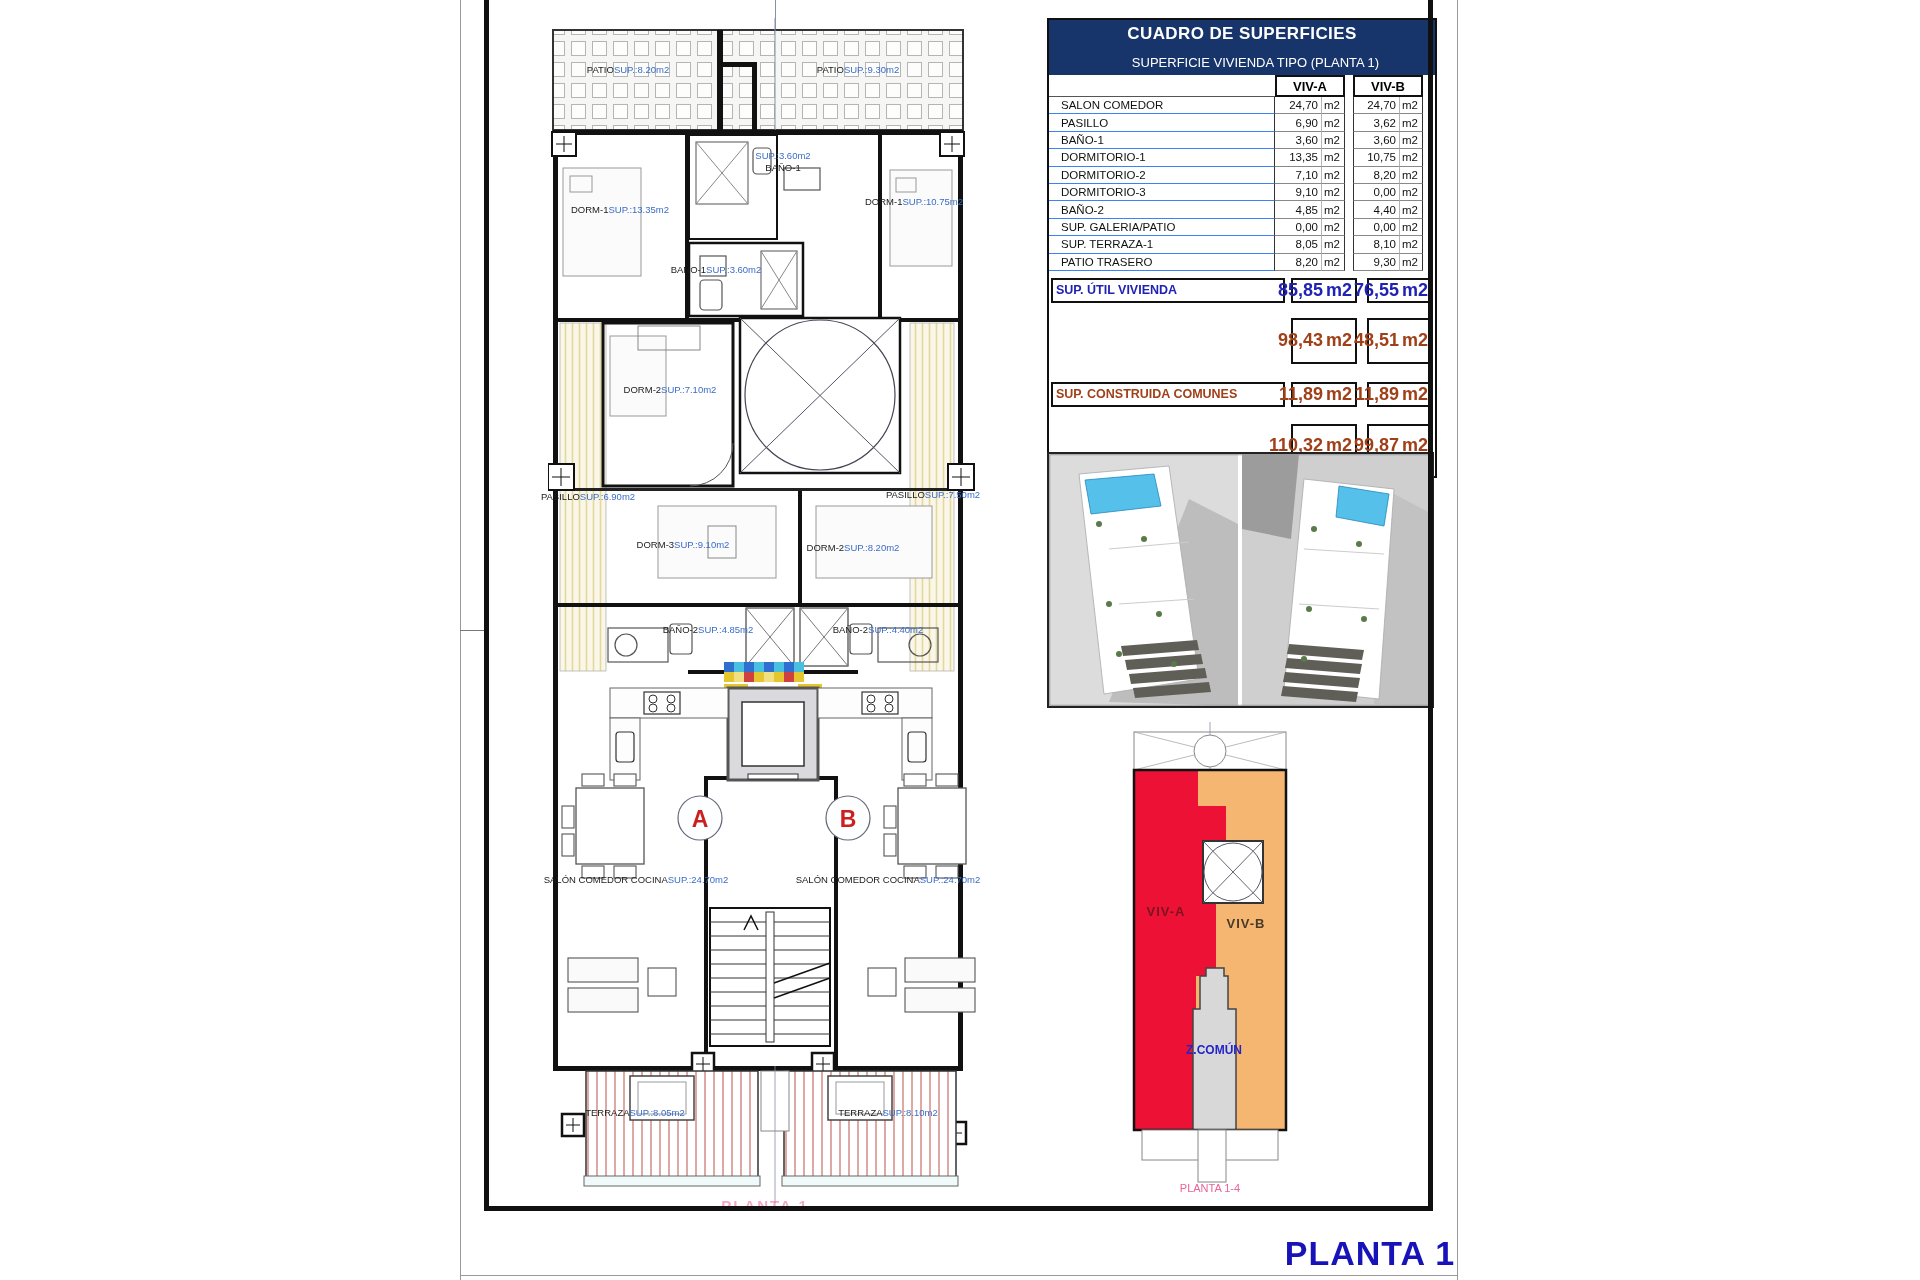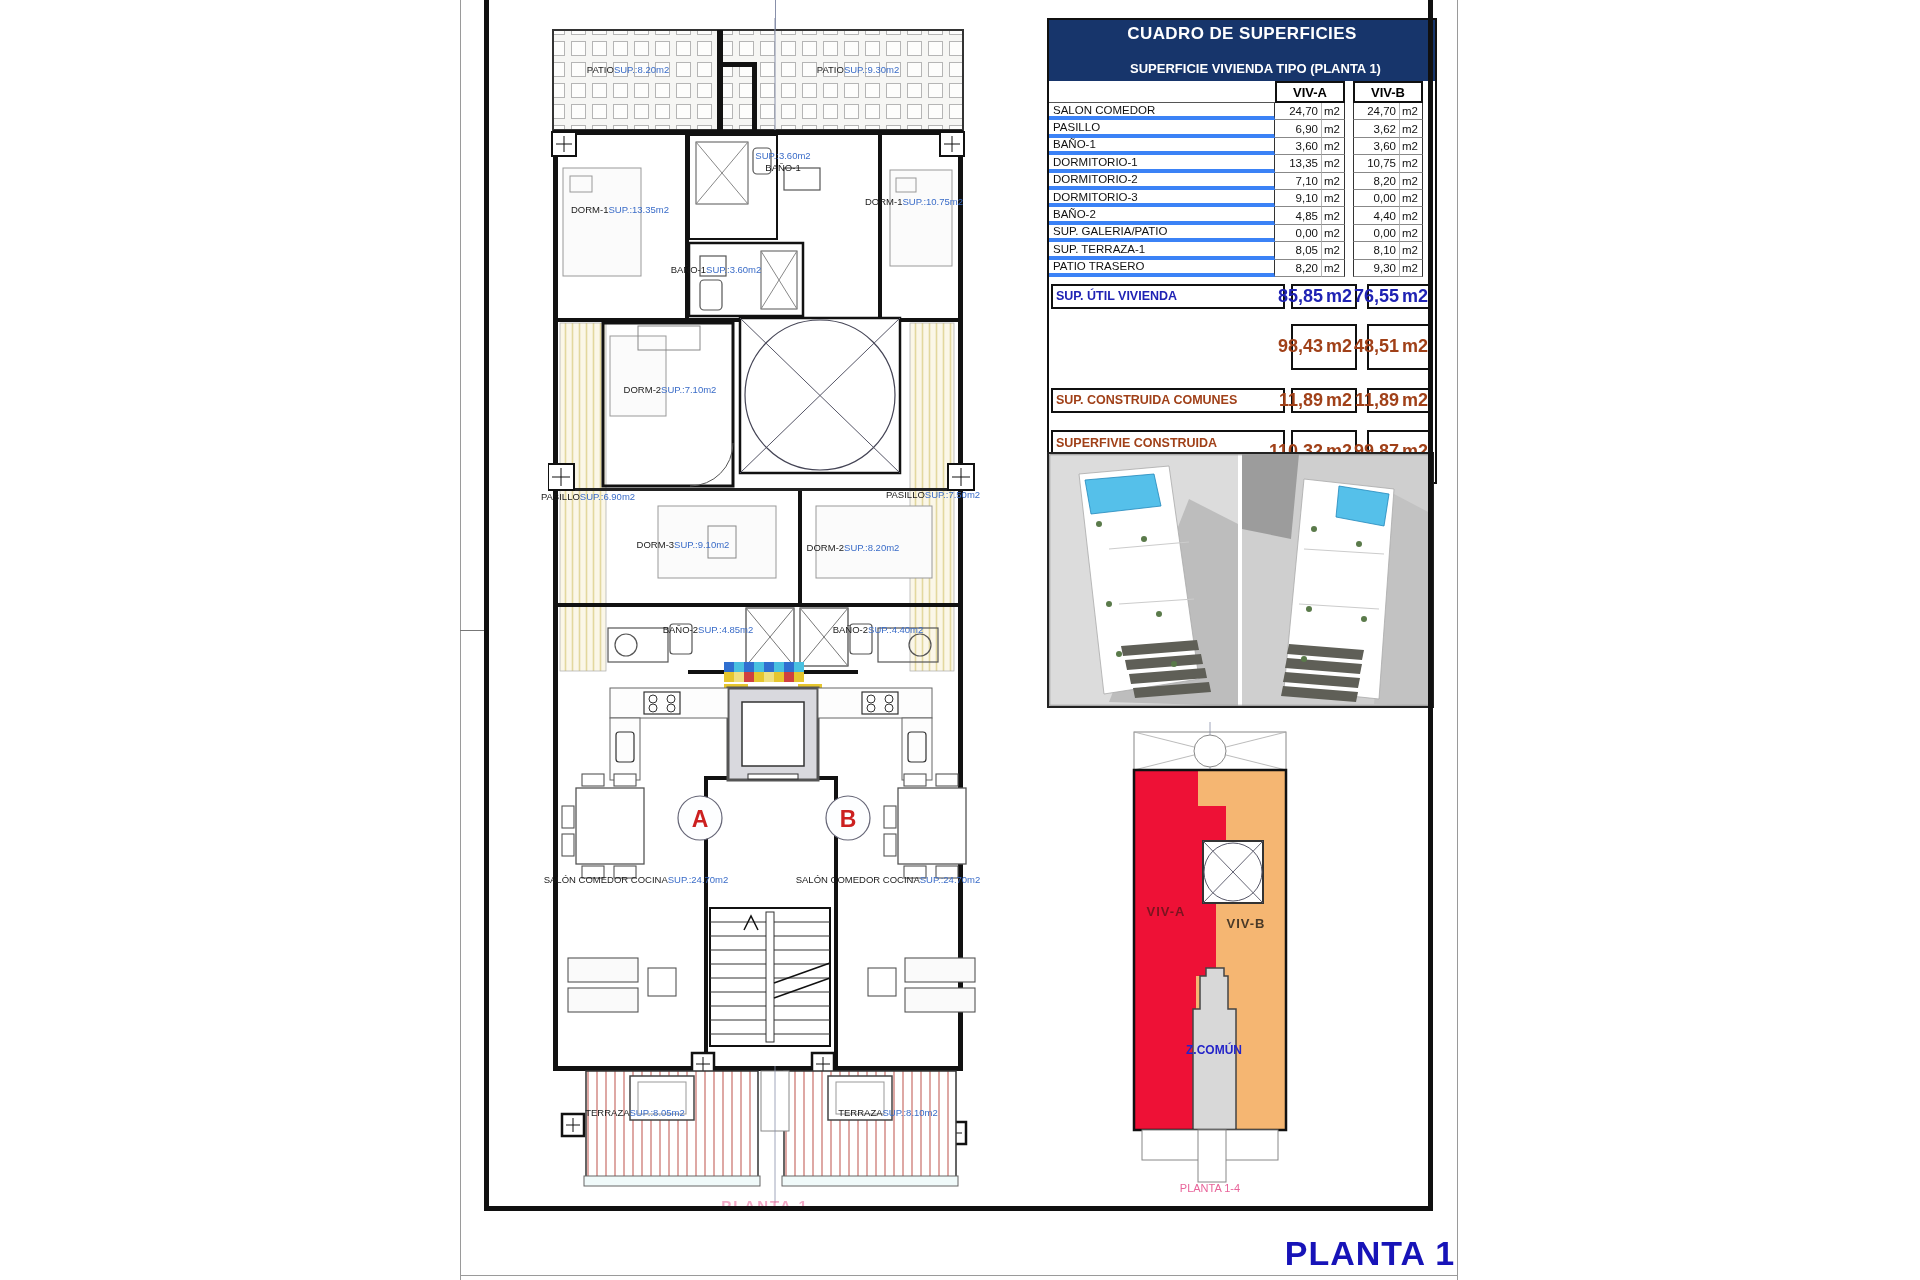--- a/index.html
+++ b/index.html
@@ -12,29 +12,29 @@
   #paper-edge-right{left:1457px;top:0;width:1px;height:1280px;background:#9a9a9a;}
   #paper-edge-bottom{left:460px;top:1275px;width:998px;height:1px;background:#9a9a9a;}
   #paper-tick{left:460px;top:630px;width:24px;height:1px;background:#777;}
   #frame{left:484px;top:-10px;width:949px;height:1221px;border:5px solid #101010;box-sizing:border-box;}
   #section-line-top{left:775px;top:0;width:1px;height:30px;background:#8890aa;}
 
   
   #table{left:1047px;top:18px;width:390px;border:2px solid #101010;background:#fff;box-sizing:border-box;}
   .thead{background:var(--navy,#17356B);color:#fff;text-align:center;padding:4px 0 5px;}
   .t1{font-size:17px;font-weight:bold;letter-spacing:.4px;}
-  .t2{font-size:13px;font-weight:bold;margin-top:17px;padding-left:27px;}
+  .t2{font-size:13px;font-weight:normal;margin-top:11px;padding-left:27px;}
   .tgrid{display:grid;grid-template-columns:226px 46px 24px 8px 46px 24px;align-items:stretch;}
   .chrow{height:22px;}
   .chlabel{border-bottom:1px solid #555;}
   .vbox{border:2px solid #101010;font-weight:bold;font-size:13px;display:flex;align-items:center;justify-content:center;}
   .vbox.a{grid-column:2/4;} .vbox.b{grid-column:5/7;}
   .trow{height:17.4px;font-size:11.5px;color:#111;}
   .trow>div{display:flex;align-items:center;}
-  .c-label{border-right:1px solid #333;border-bottom:4px solid #3b82f6;padding-left:4px;}
+  .c-label{border-right:1px solid #333;border-bottom:1px solid #3b82f6;padding-left:12px;}
   .c-av,.c-bv{border-bottom:1px solid #888;justify-content:flex-end;padding-right:3px;}
   .c-au,.c-bu{border-bottom:1px solid #888;border-left:1px solid #b5b5b5;border-right:1px solid #333;padding-left:2px;}
   .c-bv{border-left:1px solid #333;}
   .sum{display:grid;grid-template-columns:234px 6px 66px 10px 66px;margin:18px 2px;}
   .slabel{border:2px solid #101010;font-weight:bold;font-size:12.5px;display:flex;flex-direction:column;justify-content:center;padding-left:3px;line-height:1.25;}
   .sbox{border:2px solid #101010;font-weight:bold;font-size:18px;display:flex;align-items:center;justify-content:flex-end;padding-right:3px;}
   .sbox .u{margin-left:3px;font-weight:bold;}
   .blue,.blue .u{color:var(--sum-blue,#1F22B4);}
   .brown,.brown .u{color:var(--brown,#A04018);}
   .sum.r1{margin-top:7px;height:22px;}
@@ -522,24 +522,20 @@
       <div class="sbox brown" style="grid-column:3">
           <span>11,89</span>
           <span class="u">m2</span>
         </div>
       <div class="sbox brown" style="grid-column:5">
           <span>11,89</span>
           <span class="u">m2</span>
         </div>
     </div>
     <div class="sum r4">
-      <div class="slabel brown" style="grid-column:1">
-          <span>SUPERFIVIE CONSTRUIDA</span>
-          <span>TOTAL</span>
-        </div>
       <div class="sbox brown" style="grid-column:3">
           <span>110,32</span>
           <span class="u">m2</span>
         </div>
       <div class="sbox brown" style="grid-column:5">
           <span>99,87</span>
           <span class="u">m2</span>
         </div>
     </div>
   </div>

